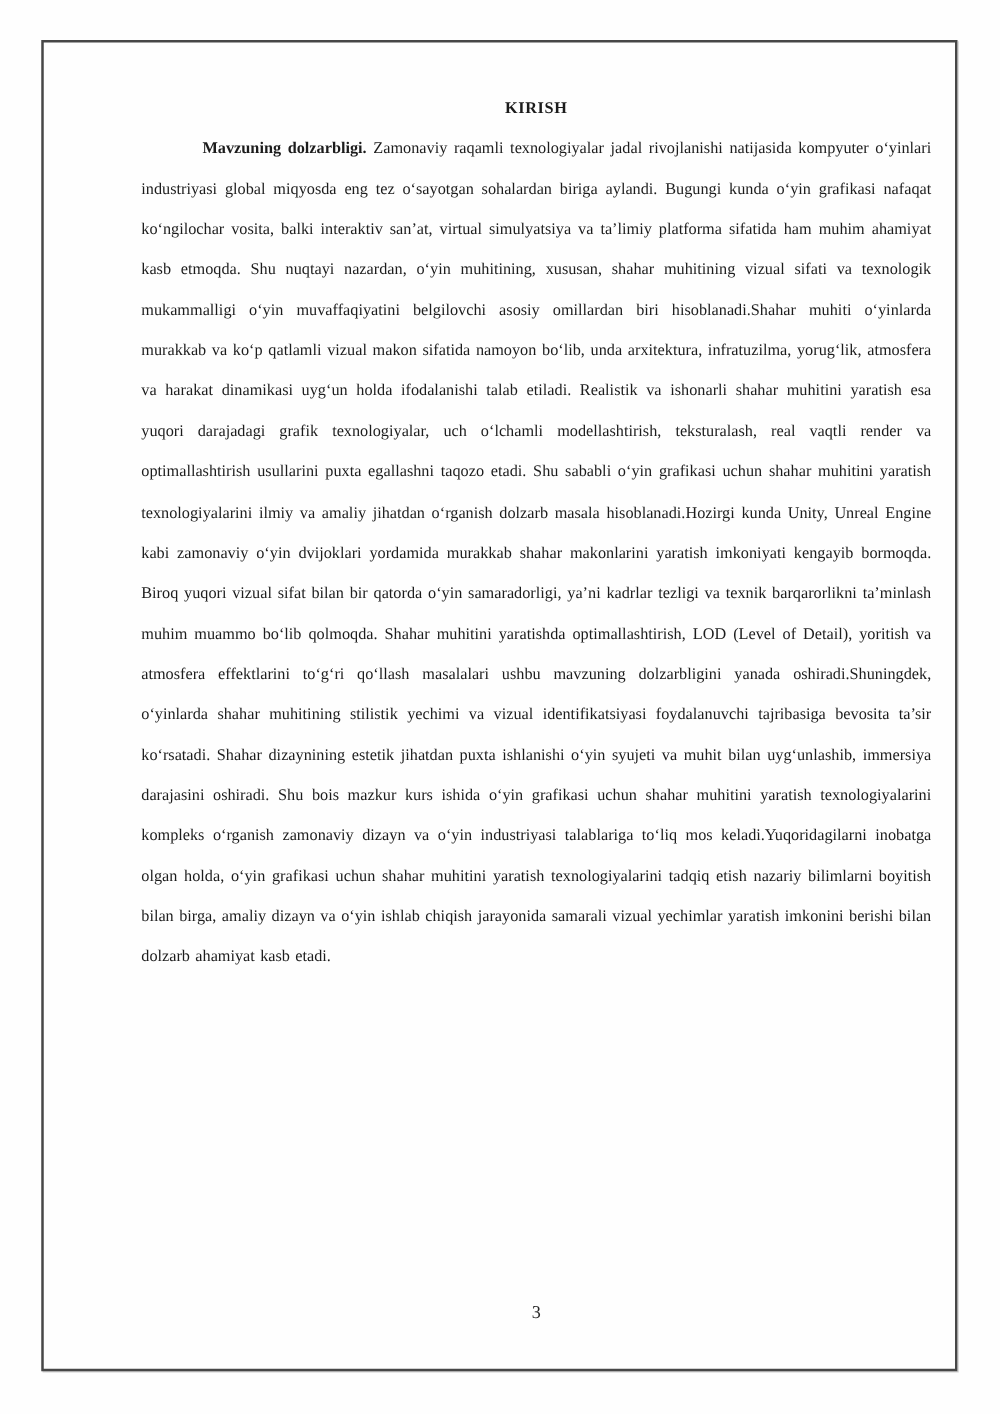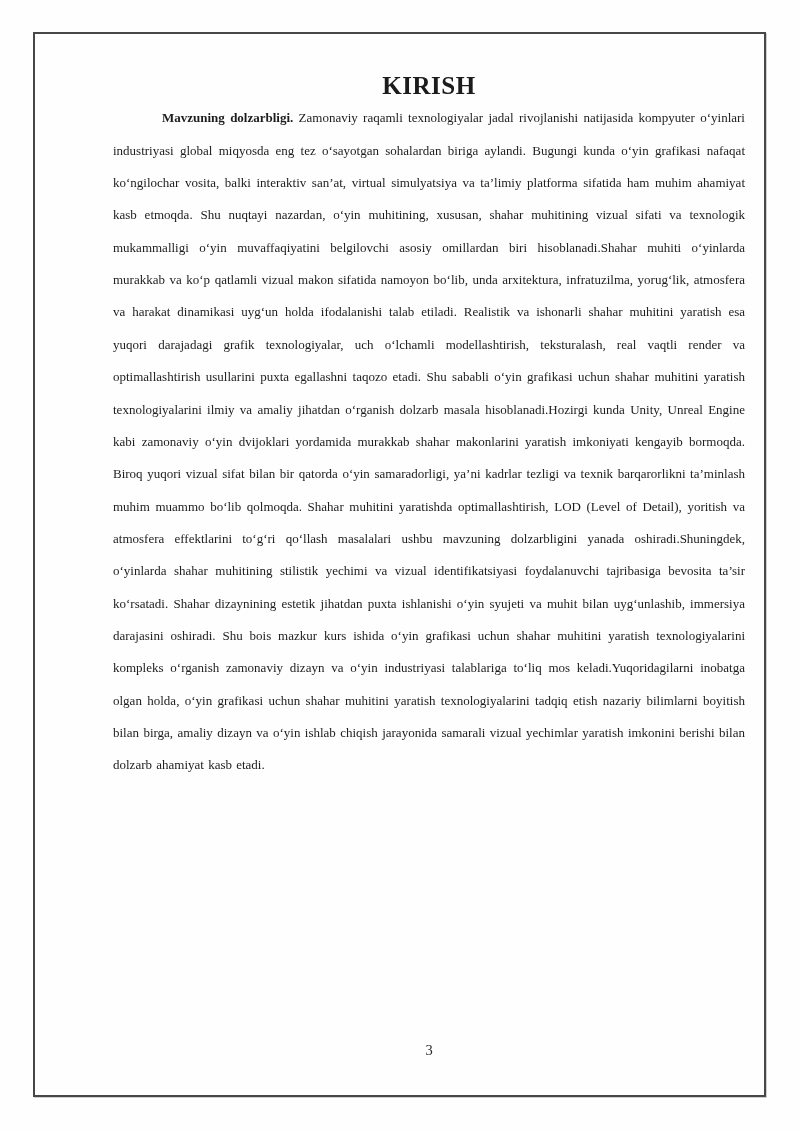--- a/index.html
+++ b/index.html
@@ -27,21 +27,21 @@
     pointer-events: none;
   }
   .content {
     position: absolute;
     left: 113px;
     top: 70px;
     width: 632px;
   }
   .doc-title {
     margin: 0;
-    font-size: 25px;
+    font-size: 13px;
     font-weight: bold;
     text-align: center;
     line-height: 32.4px;
     letter-spacing: 0.5px;
   }
   .body-paragraph {
     margin: 0;
     font-size: 13px;
     line-height: 32.35px;
     text-align: justify;

